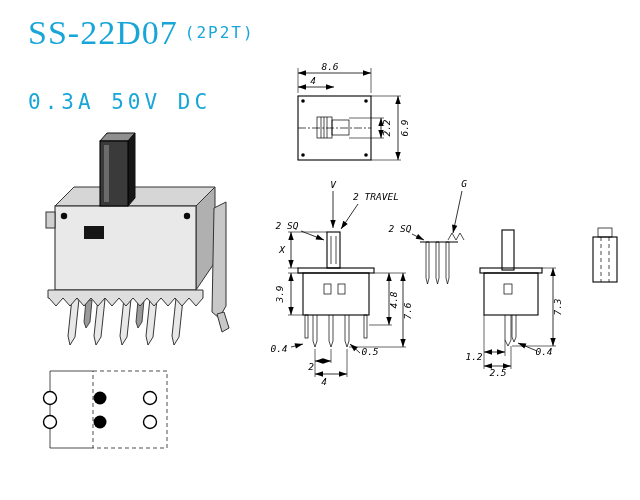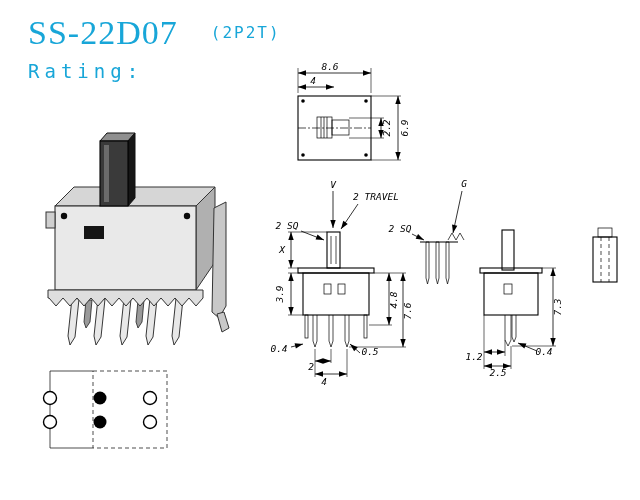--- a/index.html
+++ b/index.html
@@ -1,21 +1,21 @@
 <!DOCTYPE html>
 <html><head>
 <meta charset="utf-8">
 <style>
   html,body{margin:0;padding:0;}
   body{width:640px;height:500px;background:#ffffff;position:relative;overflow:hidden;
        font-family:"DejaVu Sans",sans-serif;}
   .page{position:absolute;inset:0;background:#fff;}
   .title-row{position:absolute;left:28px;top:14px;color:#18a6d8;}
   .part-number{font-family:"Liberation Serif",serif;font-size:34px;letter-spacing:1px;display:inline;text-align:right;}
-  .variant{font-family:"DejaVu Sans Mono",monospace;font-size:16px;letter-spacing:2px;display:inline;margin-left:28px;vertical-align:6px;text-align:right;}
+  .variant{font-family:"DejaVu Sans Mono",monospace;font-size:16px;letter-spacing:2px;display:inline;margin-left:2px;vertical-align:6px;text-align:right;}
   .rating-label{position:absolute;left:28px;top:60px;color:#18a6d8;
        font-family:"DejaVu Sans Mono",monospace;font-size:19px;letter-spacing:5px;}
   .rating-value{position:absolute;left:28px;top:90px;color:#18a6d8;
        font-family:"DejaVu Sans Mono",monospace;font-size:21px;letter-spacing:4px;}
   svg.draw{position:absolute;left:0;top:0;}
   .ol{fill:none;stroke:#000;stroke-width:1.1;}
   .thin{fill:none;stroke:#000;stroke-width:0.7;}
   .dl{fill:none;stroke:#000;stroke-width:0.8;}
   .el{fill:none;stroke:#000;stroke-width:0.6;}
   .dash{stroke-dasharray:4 3;}
@@ -24,21 +24,21 @@
 </style>
 </head>
 <body>
 
 <div class="page">
 
   <div class="title-row">
     <span class="part-number">SS-22D07</span>
     <span class="variant">(2P2T)</span>
   </div>
-  <div class="rating-label">Rating:</div>
+  <div class="rating-value">0.3A 50V DC</div>
 
   <svg class="draw" width="640" height="500" viewBox="0 0 640 500">
     <defs>
       <marker id="arrow" markerUnits="userSpaceOnUse" markerWidth="9" markerHeight="8" refX="8.5" refY="3" orient="auto-start-reverse">
         <path d="M0.5,0.3 L8.5,3 L0.5,5.7 Z" fill="#000"></path>
       </marker>
     </defs>
 
     <g>
       <rect class="ol" x="298" y="96" width="73" height="64"></rect>

